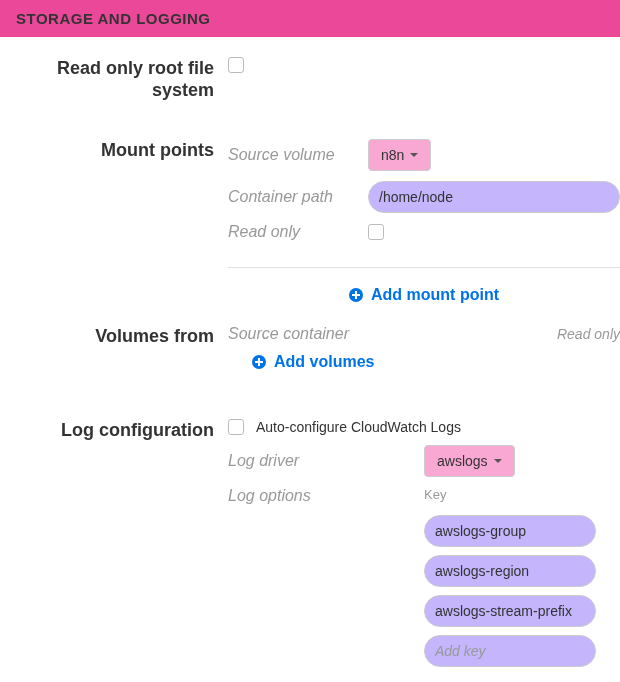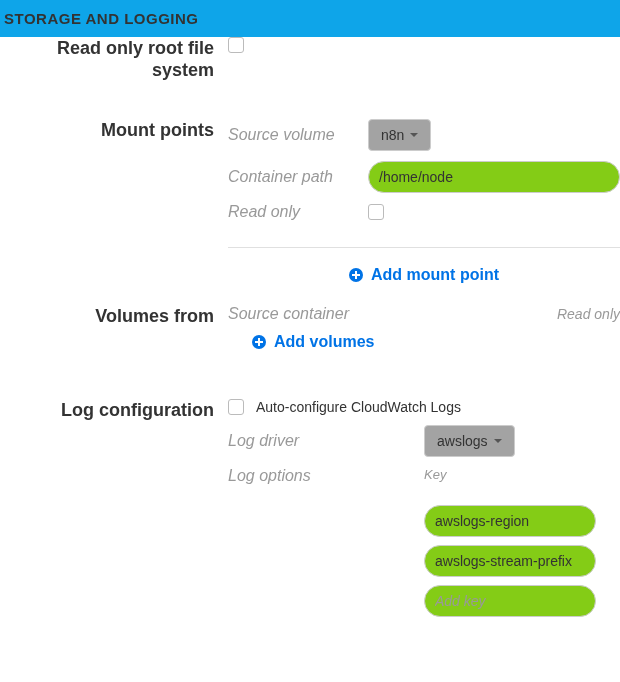--- a/index.html
+++ b/index.html
@@ -4,26 +4,27 @@
 <style>
   * { box-sizing: border-box; margin: 0; padding: 0; }
   body {
     font-family: "Helvetica Neue", Arial, sans-serif;
     font-size: 14px;
     color: #333;
     width: 620px;
     background: #fff;
   }
   .section-header {
-    background: #0ea5e9;
-    padding: 10px 4px;
+    background: #ec4899;
+    padding: 10px 16px;
     font-weight: bold;
     font-size: 15px;
     letter-spacing: 0.5px;
     color: #333;
+    margin-bottom: 20px;
   }
   .form-row {
     display: flex;
     align-items: flex-start;
     margin-bottom: 8px;
   }
   .row-label {
     width: 228px;
     min-width: 228px;
     text-align: right;
@@ -60,21 +61,21 @@
   }
   .checkbox {
     width: 16px; height: 16px;
     border: 1px solid #bbb;
     border-radius: 3px;
     background: #fff;
     display: inline-block;
     vertical-align: middle;
   }
   .dropdown-btn {
-    background: #a3a3a3;
+    background: #f9a8d4;
     border: 1px solid #ccc;
     border-radius: 4px;
     padding: 7px 12px;
     font-size: 14px;
     color: #333;
     cursor: pointer;
     display: inline-flex;
     align-items: center;
     gap: 6px;
   }
@@ -85,21 +86,21 @@
     border-right: 4px solid transparent;
     border-top: 4px solid #555;
   }
   .text-input {
     border: 1px solid #ccc;
     border-radius: 16px;
     padding: 7px 10px;
     font-size: 14px;
     color: #333;
     width: 100%;
-    background: #84cc16;
+    background: #c4b5fd;
   }
   .text-input::placeholder { color: #999; font-style: italic; }
   .text-input.fixed { width: 172px; }
   .add-link {
     color: #0073e6;
     font-weight: bold;
     font-size: 16px;
     cursor: pointer;
     display: inline-flex;
     align-items: center;
@@ -122,24 +123,23 @@
     margin: 16px 0 12px 228px;
   }
   .centered-action {
     text-align: center;
     padding: 6px 0 20px;
     margin-left: 228px;
   }
   .vspace { height: 30px; }
   .log-opts-col { display: flex; flex-direction: column; gap: 8px; width: 196px; }
   .opt-header {
-    font-style: italic;
     color: #999;
     font-size: 13px;
-    margin-bottom: 15px;
+    margin-bottom: 5px;
   }
 </style>
 </head>
 <body>
 
 <div class="section-header">
   <span>STORAGE AND LOGGING</span>
 </div>
 
 <div class="form-row">
@@ -209,19 +209,20 @@
       <div class="sublabel" style="width:196px;">Log driver</div>
       <button class="dropdown-btn">
         <span>awslogs</span>
         <span class="caret"></span>
       </button>
     </div>
     <div class="subrow" style="align-items:flex-start;">
       <div class="sublabel" style="width:196px;">Log options</div>
       <div class="log-opts-col">
         <div class="opt-header">Key</div>
+        <input type="text" class="text-input fixed" value="awslogs-group" style="">
         <input type="text" class="text-input fixed" value="awslogs-region" style="">
         <input type="text" class="text-input fixed" value="awslogs-stream-prefix" style="">
         <input type="text" class="text-input fixed" placeholder="Add key" style="">
       </div>
     </div>
   </div>
 </div>
 
 </body></html>

